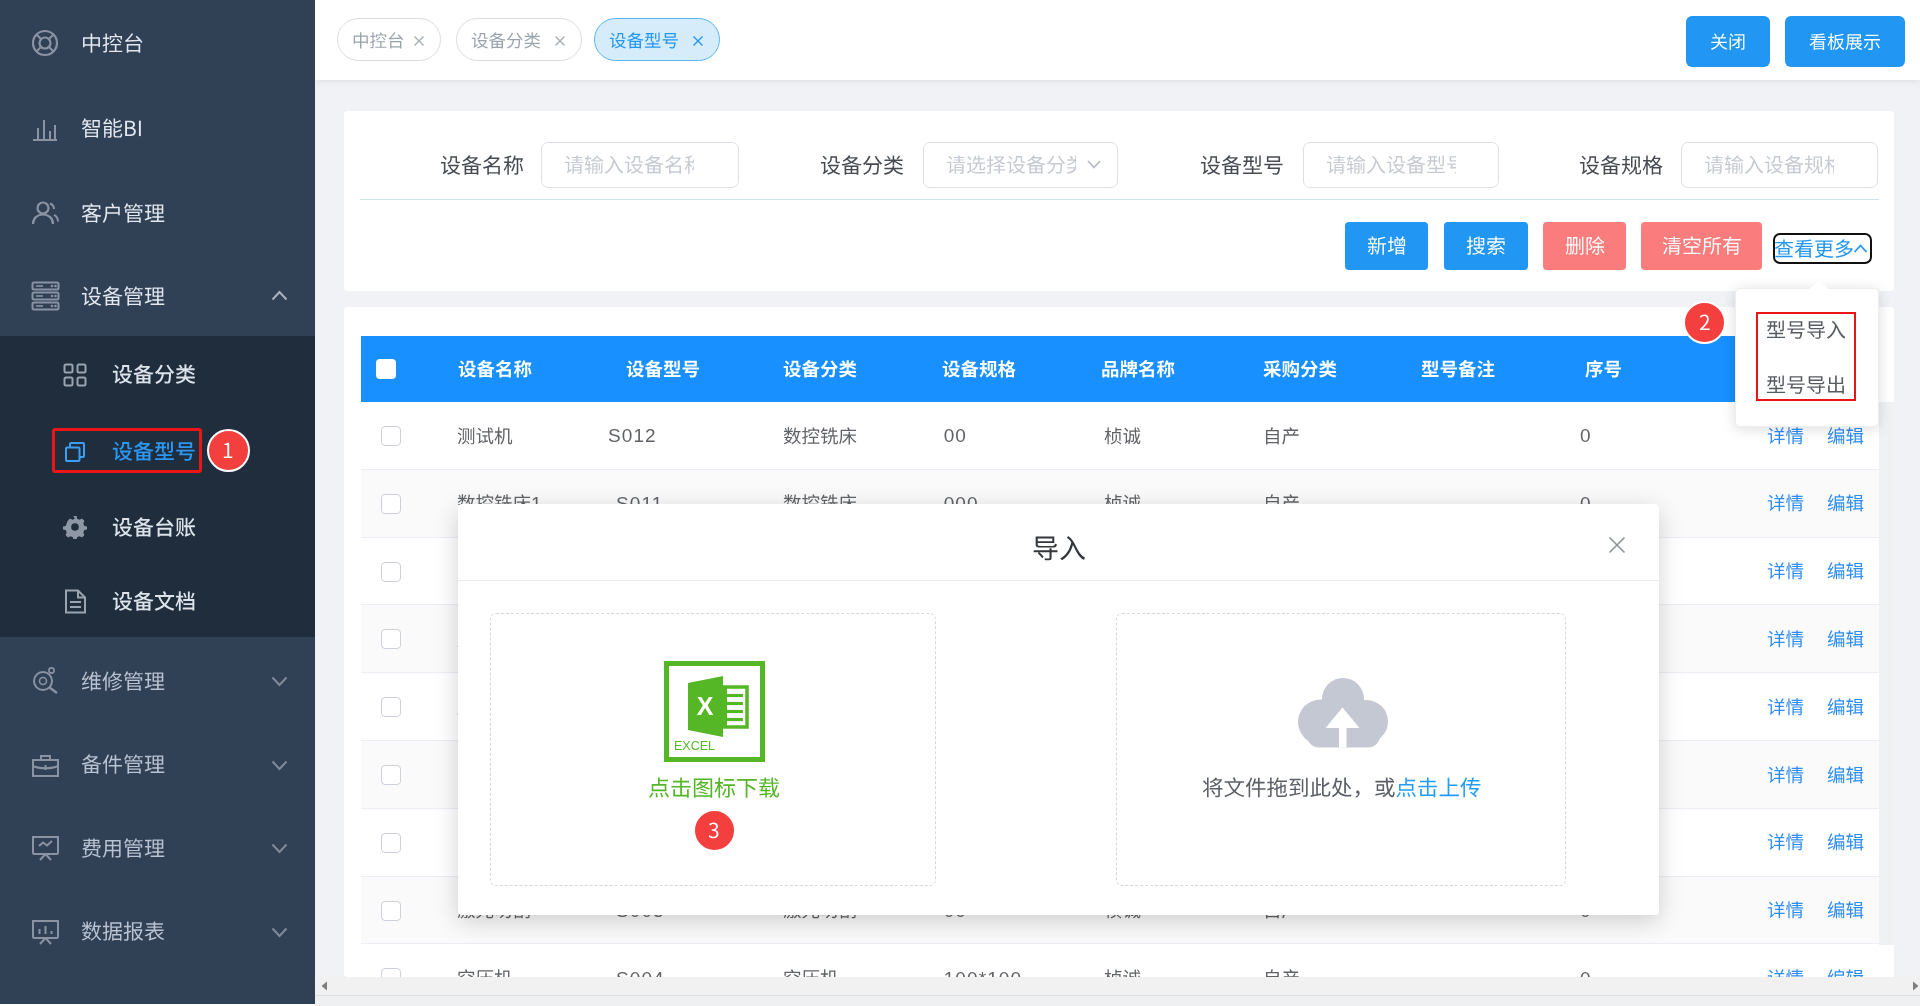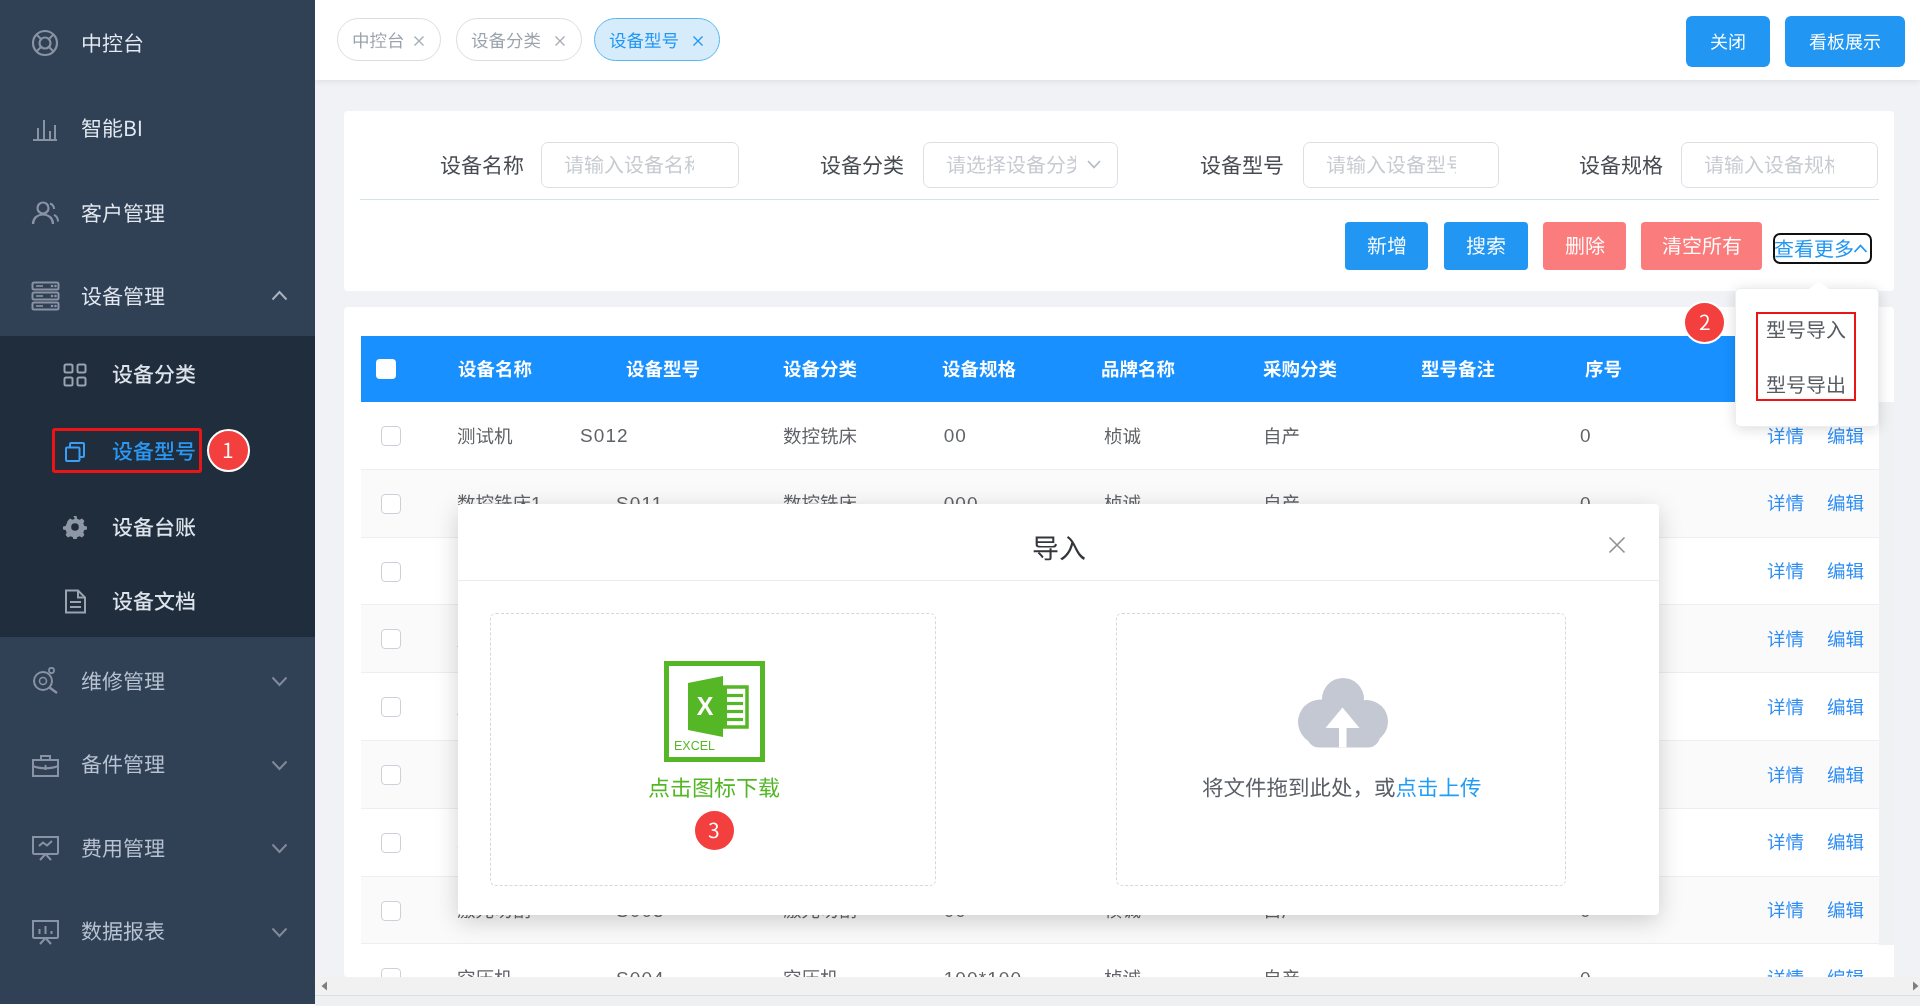--- a/index.html
+++ b/index.html
@@ -337,21 +337,21 @@
     <use href="#q52" xlink:href="#q52" x="0" fill="#fff" transform="translate(0,15.91) scale(0.01850,-0.01850)"></use>
     <use href="#q42" xlink:href="#q42" x="1000" fill="#fff" transform="translate(0,15.91) scale(0.01850,-0.01850)"></use>
   </svg>
 <div class="abs" style="left:361px;top:402.0px;width:1518px;height:67.8px;background:#fff;border-bottom:1px solid #ebeef5"></div>
 <div class="abs" style="left:381px;top:425.9px;width:20px;height:20px;background:#fff;border:1px solid #ccd1d9;border-radius:4px"></div>
 <svg style="position:absolute;left:457.0px;top:426.6px;" width="57.5" height="20.4" viewBox="0 0 57.5 20.4">
     <use href="#q53" xlink:href="#q53" x="0" fill="#5f6266" transform="translate(0,15.91) scale(0.01850,-0.01850)"></use>
     <use href="#q54" xlink:href="#q54" x="1000" fill="#5f6266" transform="translate(0,15.91) scale(0.01850,-0.01850)"></use>
     <use href="#q55" xlink:href="#q55" x="2000" fill="#5f6266" transform="translate(0,15.91) scale(0.01850,-0.01850)"></use>
   </svg>
-<div class="lat" style="left:580px;top:425.4px">S012</div>
+<div class="lat" style="left:608px;top:425.4px">S012</div>
 <svg style="position:absolute;left:783.3px;top:426.6px;" width="76.0" height="20.4" viewBox="0 0 76.0 20.4">
     <use href="#q56" xlink:href="#q56" x="0" fill="#5f6266" transform="translate(0,15.91) scale(0.01850,-0.01850)"></use>
     <use href="#q1" xlink:href="#q1" x="1000" fill="#5f6266" transform="translate(0,15.91) scale(0.01850,-0.01850)"></use>
     <use href="#q57" xlink:href="#q57" x="2000" fill="#5f6266" transform="translate(0,15.91) scale(0.01850,-0.01850)"></use>
     <use href="#q58" xlink:href="#q58" x="3000" fill="#5f6266" transform="translate(0,15.91) scale(0.01850,-0.01850)"></use>
   </svg>
 <div class="lat" style="left:943.7px;top:425.4px">00</div>
 <svg style="position:absolute;left:1103.6px;top:426.6px;" width="39.0" height="20.4" viewBox="0 0 39.0 20.4">
     <use href="#q59" xlink:href="#q59" x="0" fill="#5f6266" transform="translate(0,15.91) scale(0.01850,-0.01850)"></use>
     <use href="#q60" xlink:href="#q60" x="1000" fill="#5f6266" transform="translate(0,15.91) scale(0.01850,-0.01850)"></use>

